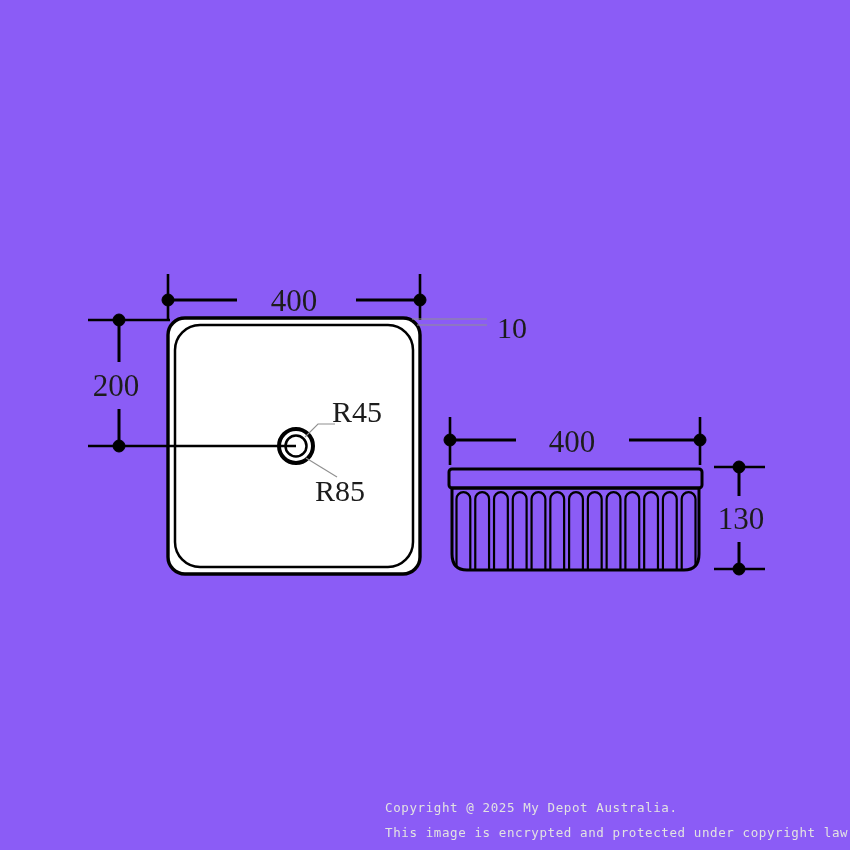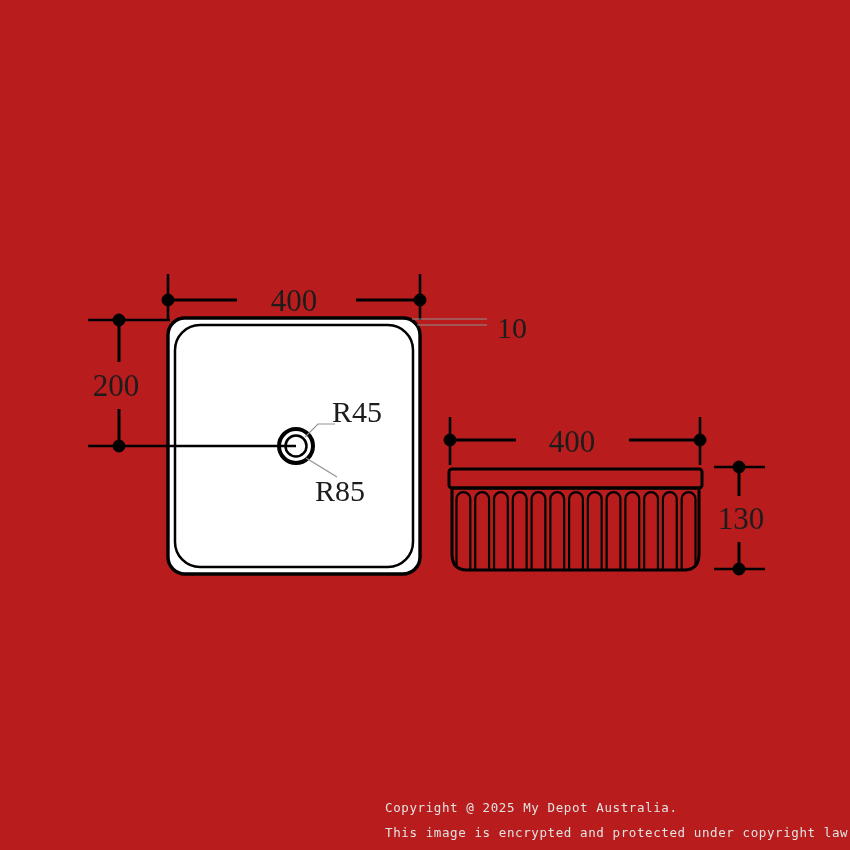--- a/index.html
+++ b/index.html
@@ -1,19 +1,19 @@
 <!DOCTYPE html>
 <html><head>
 <meta charset="utf-8">
 <style>
   html,body{margin:0;padding:0;background:#ffffff;}
   .canvas{
     position:relative;
     width:850px;height:850px;
-    background:#b91c1c;
+    background:#8b5cf6;
     overflow:hidden;
     font-family:"Liberation Serif","DejaVu Serif",serif;
   }
   svg{display:block;}
   .dim-text{
     font-family:"Liberation Serif","DejaVu Serif",serif;
     fill:#1c1c1c;
   }
   .wm-text{
     font-family:"DejaVu Sans Mono","Liberation Mono",monospace;

